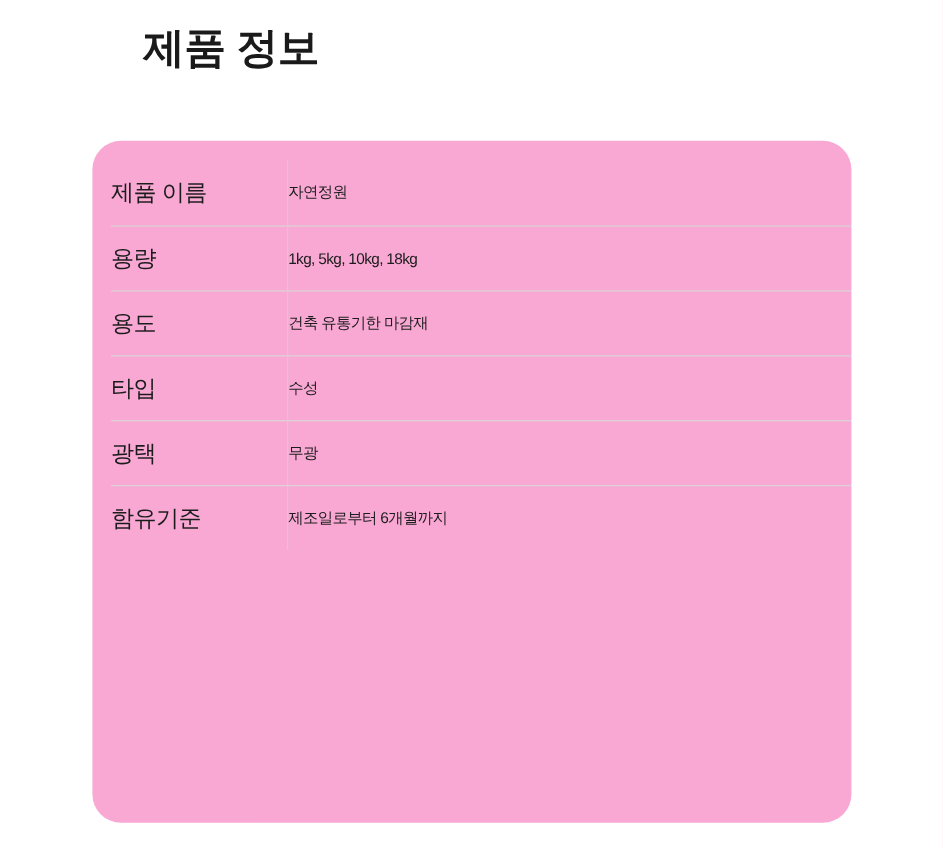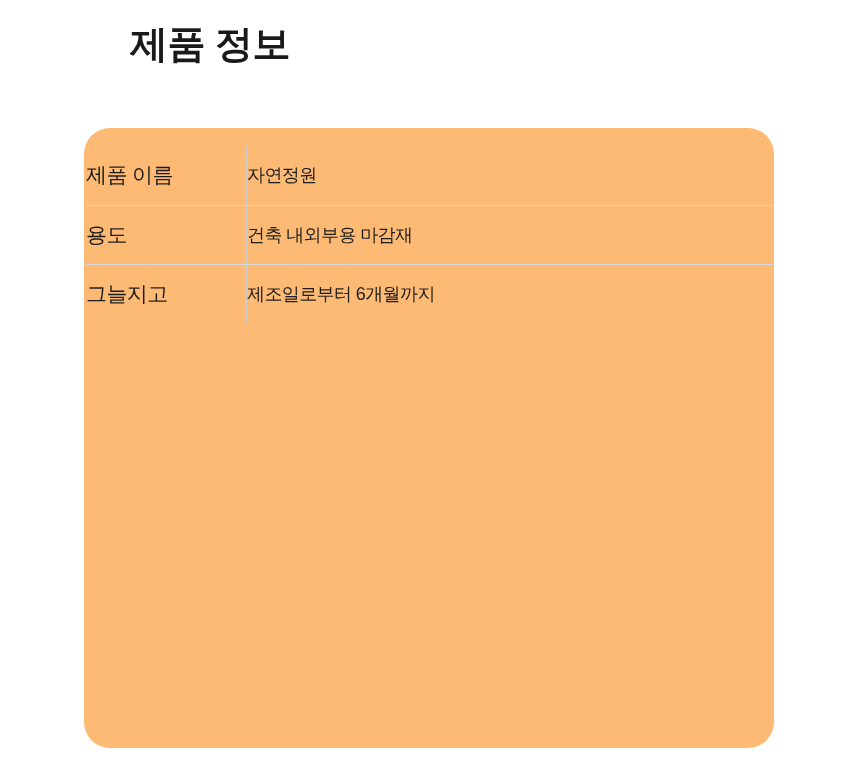--- a/index.html
+++ b/index.html
@@ -29,24 +29,24 @@
     letter-spacing: -0.5px;
     color: #1a1a1a;
     line-height: 1.2;
   }
   .info-card {
     position: absolute;
     left: 84px;
     top: 128px;
     width: 690px;
     height: 620px;
-    background: #fdba74;
+    background: #f9a8d4;
     border-radius: 26px;
     box-sizing: border-box;
-    padding: 18px 0 18px 2px;
+    padding: 18px 0 18px 17px;
   }
   .spec-table {
     width: 100%;
     border-collapse: collapse;
     table-layout: fixed;
   }
   .spec-table tr {
     height: 59px;
   }
   .spec-table td {
@@ -62,21 +62,21 @@
     padding-left: 24px;
     font-size: 21px;
     font-weight: 500;
     color: #1c1c1c;
     letter-spacing: -0.6px;
     white-space: nowrap;
   }
   .cell-value {
     padding-left: 22px;
     padding-right: 24px;
-    font-size: 18px;
+    font-size: 14px;
     font-weight: 400;
     color: #1c1c1c;
     letter-spacing: -0.6px;
     border-left: 1px solid #cfcfcf;
     white-space: nowrap;
   }
   .spec-table tr:first-child td.cell-value,
   .spec-table tr:first-child td.cell-label { }
 </style>
 </head>
@@ -87,24 +87,36 @@
   <div class="page-title">제품 정보</div>
 
   <div class="info-card">
     <table class="spec-table">
       <tbody>
         <tr>
           <td class="cell-label">제품 이름</td>
           <td class="cell-value">자연정원</td>
         </tr>
         <tr>
-          <td class="cell-label">용도</td>
-          <td class="cell-value">건축 내외부용 마감재</td>
+          <td class="cell-label">용량</td>
+          <td class="cell-value">1kg, 5kg, 10kg, 18kg</td>
         </tr>
         <tr>
-          <td class="cell-label">그늘지고</td>
+          <td class="cell-label">용도</td>
+          <td class="cell-value">건축 유통기한 마감재</td>
+        </tr>
+        <tr>
+          <td class="cell-label">타입</td>
+          <td class="cell-value">수성</td>
+        </tr>
+        <tr>
+          <td class="cell-label">광택</td>
+          <td class="cell-value">무광</td>
+        </tr>
+        <tr>
+          <td class="cell-label">함유기준</td>
           <td class="cell-value">제조일로부터 6개월까지</td>
         </tr>
       </tbody>
     </table>
   </div>
 
 </div>
 
 </body></html>

